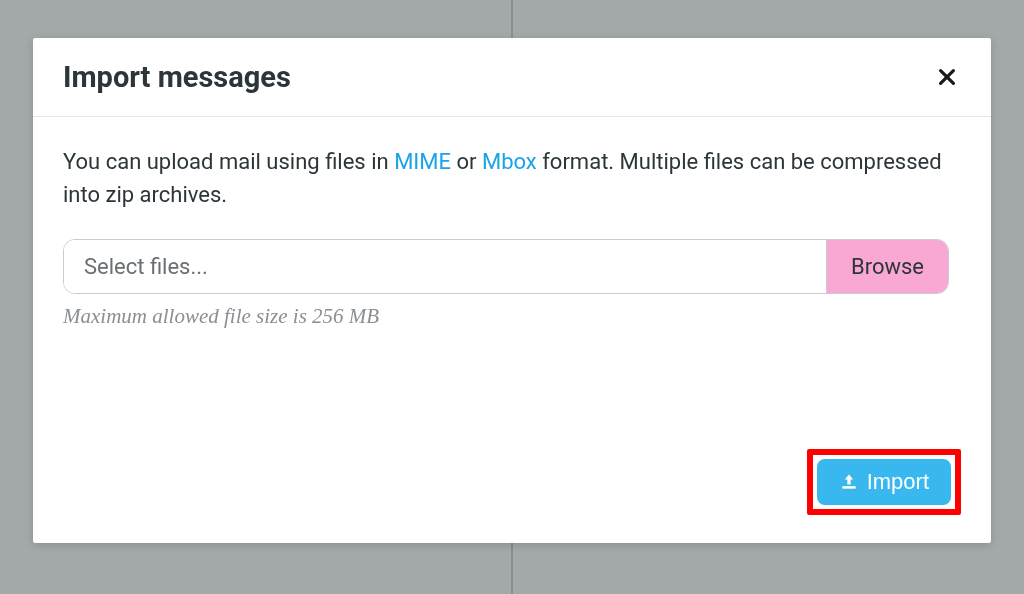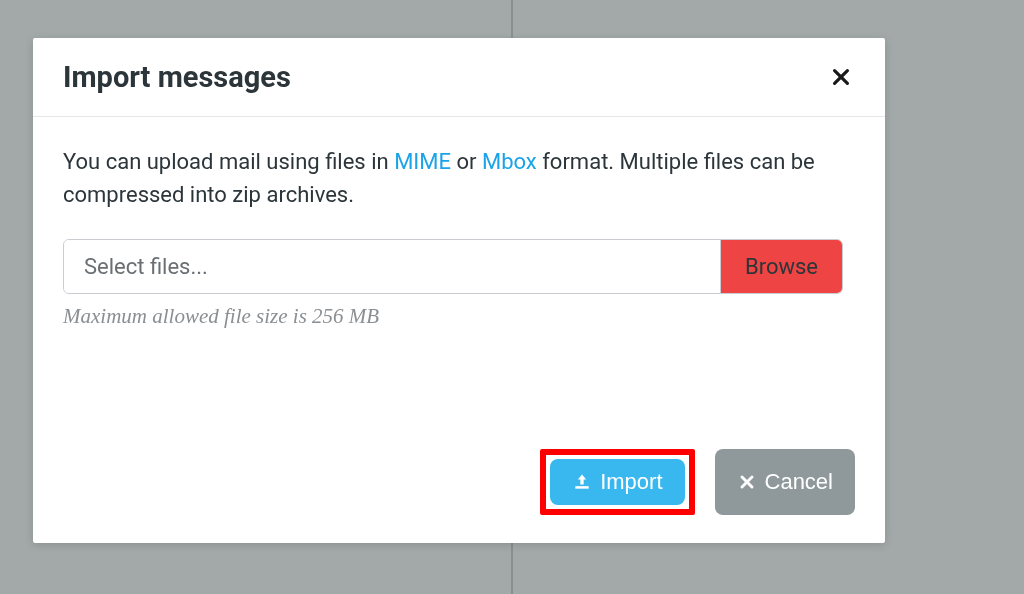--- a/index.html
+++ b/index.html
@@ -21,21 +21,21 @@
       left: 50%;
       width: 2px;
       height: 100%;
       background: #8a8f8f;
       transform: translateX(-50%);
     }
     .dialog {
       position: absolute;
       top: 38px;
       left: 33px;
-      width: 852px;
+      width: 958px;
       background: #ffffff;
       border-radius: 2px;
       box-shadow: 0 2px 8px rgba(0,0,0,0.15);
     }
     .dialog-header {
       display: flex;
       align-items: center;
       justify-content: space-between;
       padding: 22px 30px 22px 30px;
       border-bottom: 1px solid #e5e7e9;
@@ -68,36 +68,36 @@
       margin-bottom: 28px;
     }
     .instruction a {
       color: #1aa3e8;
       text-decoration: none;
     }
     .file-row {
       display: flex;
       width: 100%;
       border: 1px solid #c9ccd0;
-      border-radius: 6px;
+      border-radius: 12px;
       overflow: hidden;
       margin-bottom: 10px;
     }
     .file-display {
       flex: 1;
       padding: 14px 20px;
       font-size: 22px;
       color: #6a6f73;
       background: #ffffff;
     }
     .browse-btn {
       padding: 14px 24px;
       font-size: 22px;
       color: #2c363a;
-      background: #ef4444;
+      background: #f9a8d4;
       border-left: 1px solid #c9ccd0;
       cursor: pointer;
     }
     .hint {
       font-size: 21px;
       font-style: italic;
       color: #8a8f93;
       font-family: Liberation Serif, serif;
     }
     .dialog-footer {
@@ -166,21 +166,14 @@
   <div class="dialog-footer">
     <span class="highlight-box">
       <button class="btn btn-primary">
         <svg viewBox="0 0 24 24" fill="currentColor">
           <path d="M12 3 L7 9 L10 9 L10 15 L14 15 L14 9 L17 9 Z"></path>
           <rect x="4" y="17" width="16" height="3"></rect>
         </svg>
         <span>Import</span>
       </button>
     </span>
-    <button class="btn btn-secondary">
-      <svg viewBox="0 0 24 24" fill="none" stroke="currentColor" stroke-width="3.5" stroke-linecap="round">
-        <line x1="6" y1="6" x2="18" y2="18"></line>
-        <line x1="18" y1="6" x2="6" y2="18"></line>
-      </svg>
-      <span>Cancel</span>
-    </button>
   </div>
 </div>
 
 </body></html>

